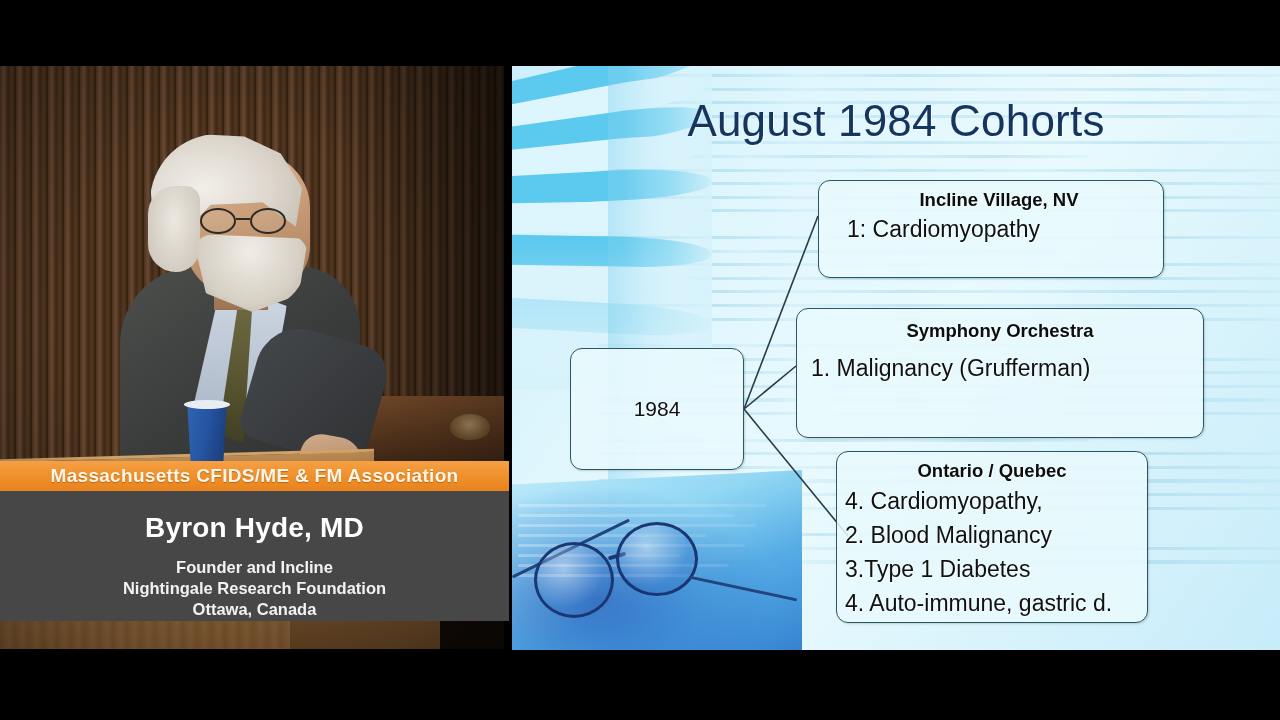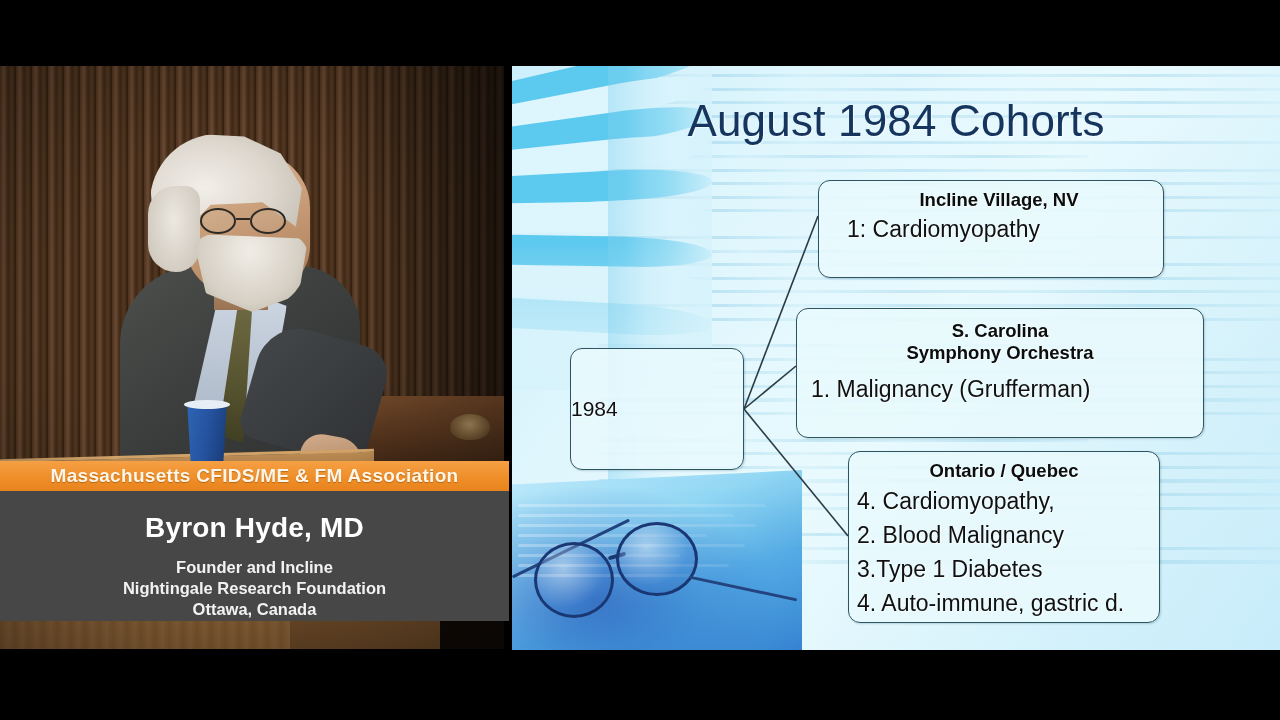--- a/index.html
+++ b/index.html
@@ -276,31 +276,31 @@
     text-shadow: 1px 1px 1px rgba(255,255,255,.8);
   }
   .node .li {
     font-size: 23px; color: #111; line-height: 1.27;
     text-shadow: 1px 1px 1px rgba(255,255,255,.8);
     white-space: nowrap;
   }
 
   #node-root {
     left: 58px; top: 282px; width: 174px; height: 122px;
-    display: flex; align-items: center; justify-content: flex-start;
+    display: flex; align-items: center; justify-content: center;
   }
   #node-root .rootlabel {
     font-size: 21px; color: #111;
     text-shadow: 1px 1px 1px rgba(255,255,255,.8);
   }
   #node-incline { left: 306px; top: 114px; width: 346px; height: 98px; padding: 8px 0 0 16px; }
   #node-incline .li { padding-left: 12px; margin-top: 4px; }
   #node-carolina { left: 284px; top: 242px; width: 408px; height: 130px; padding: 11px 0 0 0; }
   #node-carolina .li { padding-left: 14px; margin-top: 12px; }
-  #node-ontario { left: 336px; top: 385px; width: 312px; height: 172px; padding: 8px 0 0 0; }
+  #node-ontario { left: 324px; top: 385px; width: 312px; height: 172px; padding: 8px 0 0 0; }
   #node-ontario .li { padding-left: 8px; margin-top: 5px; }
 </style>
 </head>
 <body>
 
 <div id="stage">
 
   <div id="video-panel">
     <div class="wood-wall"></div>
     <div class="wall-shadow"></div>
@@ -431,21 +431,20 @@
       <div class="node" id="node-root">
         <span class="rootlabel">1984</span>
       </div>
 
       <div class="node" id="node-incline">
         <div class="hdr">Incline Village, NV</div>
         <div class="li">1: Cardiomyopathy</div>
       </div>
 
       <div class="node" id="node-carolina">
-        <div class="hdr">S. Carolina</div>
         <div class="hdr">Symphony Orchestra</div>
         <div class="li">1. Malignancy (Grufferman)</div>
       </div>
 
       <div class="node" id="node-ontario">
         <div class="hdr">Ontario / Quebec</div>
         <div class="li">4. Cardiomyopathy,</div>
         <div class="li">2. Blood Malignancy</div>
         <div class="li">3.Type 1 Diabetes</div>
         <div class="li">4. Auto-immune, gastric d.</div>

